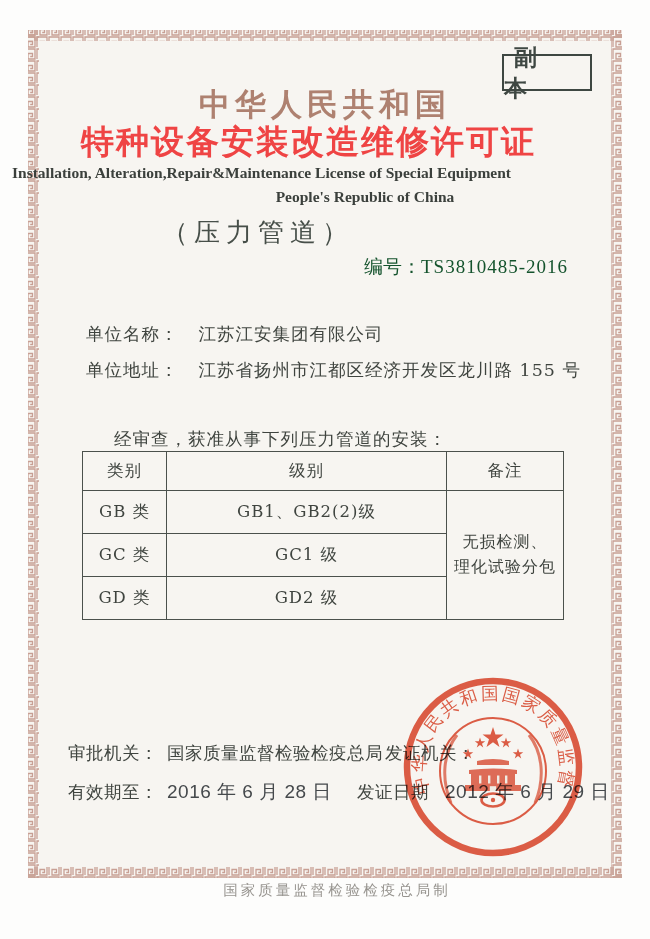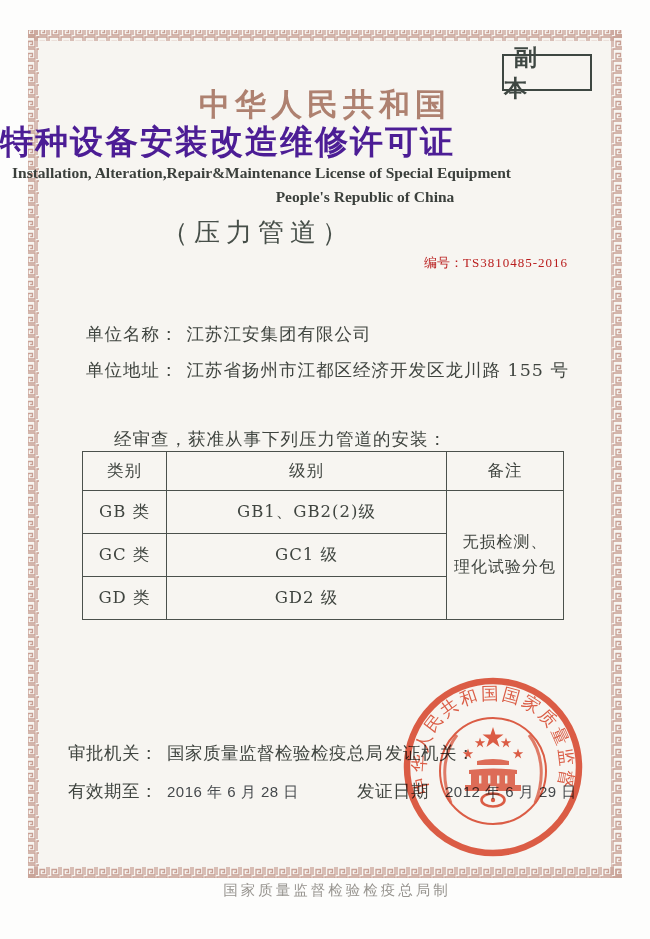--- a/index.html
+++ b/index.html
@@ -22,68 +22,68 @@
     border:2.5px solid #3e4742; background:#f7f5f1;
     display:flex; align-items:center; justify-content:center;
     font-size:23px; font-weight:bold; letter-spacing:10px; text-indent:10px;
     color:#3e4742;
   }
   .title-cn1 {
     left:0; top:84px; width:650px; text-align:center;
     font-size:31px; font-weight:bold; letter-spacing:5px; color:#ae8170;
   }
   .title-cn2 {
-    left:0; top:120px; width:536px; text-align:left;
-    font-size:33px; font-weight:bold; letter-spacing:2px; color:#4c1d95;
+    left:0; top:120px; width:536px; text-align:right;
+    font-size:33px; font-weight:bold; letter-spacing:2px; color:#ef4444;
   }
   .title-en1 {
     left:0; top:164px; width:523px; text-align:center;
     font-family:"Liberation Serif",serif;
     font-size:15.5px; font-weight:bold; color:#3b403c;
   }
   .title-en2 {
     left:0; top:188px; width:650px; text-align:center;
     font-family:"Liberation Serif",serif;
     font-size:15.5px; font-weight:bold; color:#3b403c;padding-left:40px;
   }
   .category {
     left:0; top:215px; width:516px; text-align:center;
     font-size:26px; letter-spacing:6px; color:#474f49; font-weight:500;
   }
   .license-line {
-    top:254px; right:82px; font-size:13px; color:#b91c1c;
+    top:254px; right:82px; font-size:19px; color:#14532d;
   }
   .license-line .num { font-family:"Liberation Serif",serif; letter-spacing:1px; }
 
   .field-line { font-size:17.5px; color:#3f443f; letter-spacing:1px; }
   .fl-name { left:86px; top:322px; }
   .fl-addr { left:86px; top:358px; }
   .fl-intro { left:114px; top:427px; }
-  .field-line .val { margin-left:8px; }
+  .field-line .val { margin-left:20px; }
 
   table.scope {
     position:absolute; left:82px; top:451px; width:481px;
     border-collapse:collapse; table-layout:fixed;
     font-size:16.5px; color:#3f443f;padding-left:12px;
   }
   table.scope th, table.scope td {
     border:1.6px solid #4b514c; text-align:center; font-weight:normal;
     letter-spacing:1px; padding:0;
   }
   table.scope th { height:38px; }
   table.scope td { height:42px; }
   td.remark-cell { text-align:left; padding-left:12px; line-height:1.55; font-size:16px;margin-top:16px; }
 
   .bottom-line { font-size:17.5px; color:#3f443f; letter-spacing:0.5px; white-space:nowrap; }
   .bl-approval { left:68px; top:741px; }
   .bl-issuing  { left:357px; top:741px;margin-left:28px; }
   .bl-valid    { left:68px; top:779px; }
   .bl-issuedate{ left:357px; top:779px; }
   .bottom-line .val { margin-left:9px; }
-  .bottom-line .date { font-family:"Liberation Sans",sans-serif; font-size:15px; color:#45494c; }
+  .bottom-line .date { font-family:"Liberation Sans",sans-serif; font-size:19px; color:#45494c; }
   .bl-issuedate .date { margin-left:16px; }
 
   .seal-wrap { left:398px; top:672px; width:190px; height:190px; mix-blend-mode:multiply; opacity:0.9; }
 
   .printed-by {
     left:12px; top:881px; width:650px; text-align:center;
     font-size:14.5px; letter-spacing:3px; color:#97948f;
   }
 </style>
 </head>

